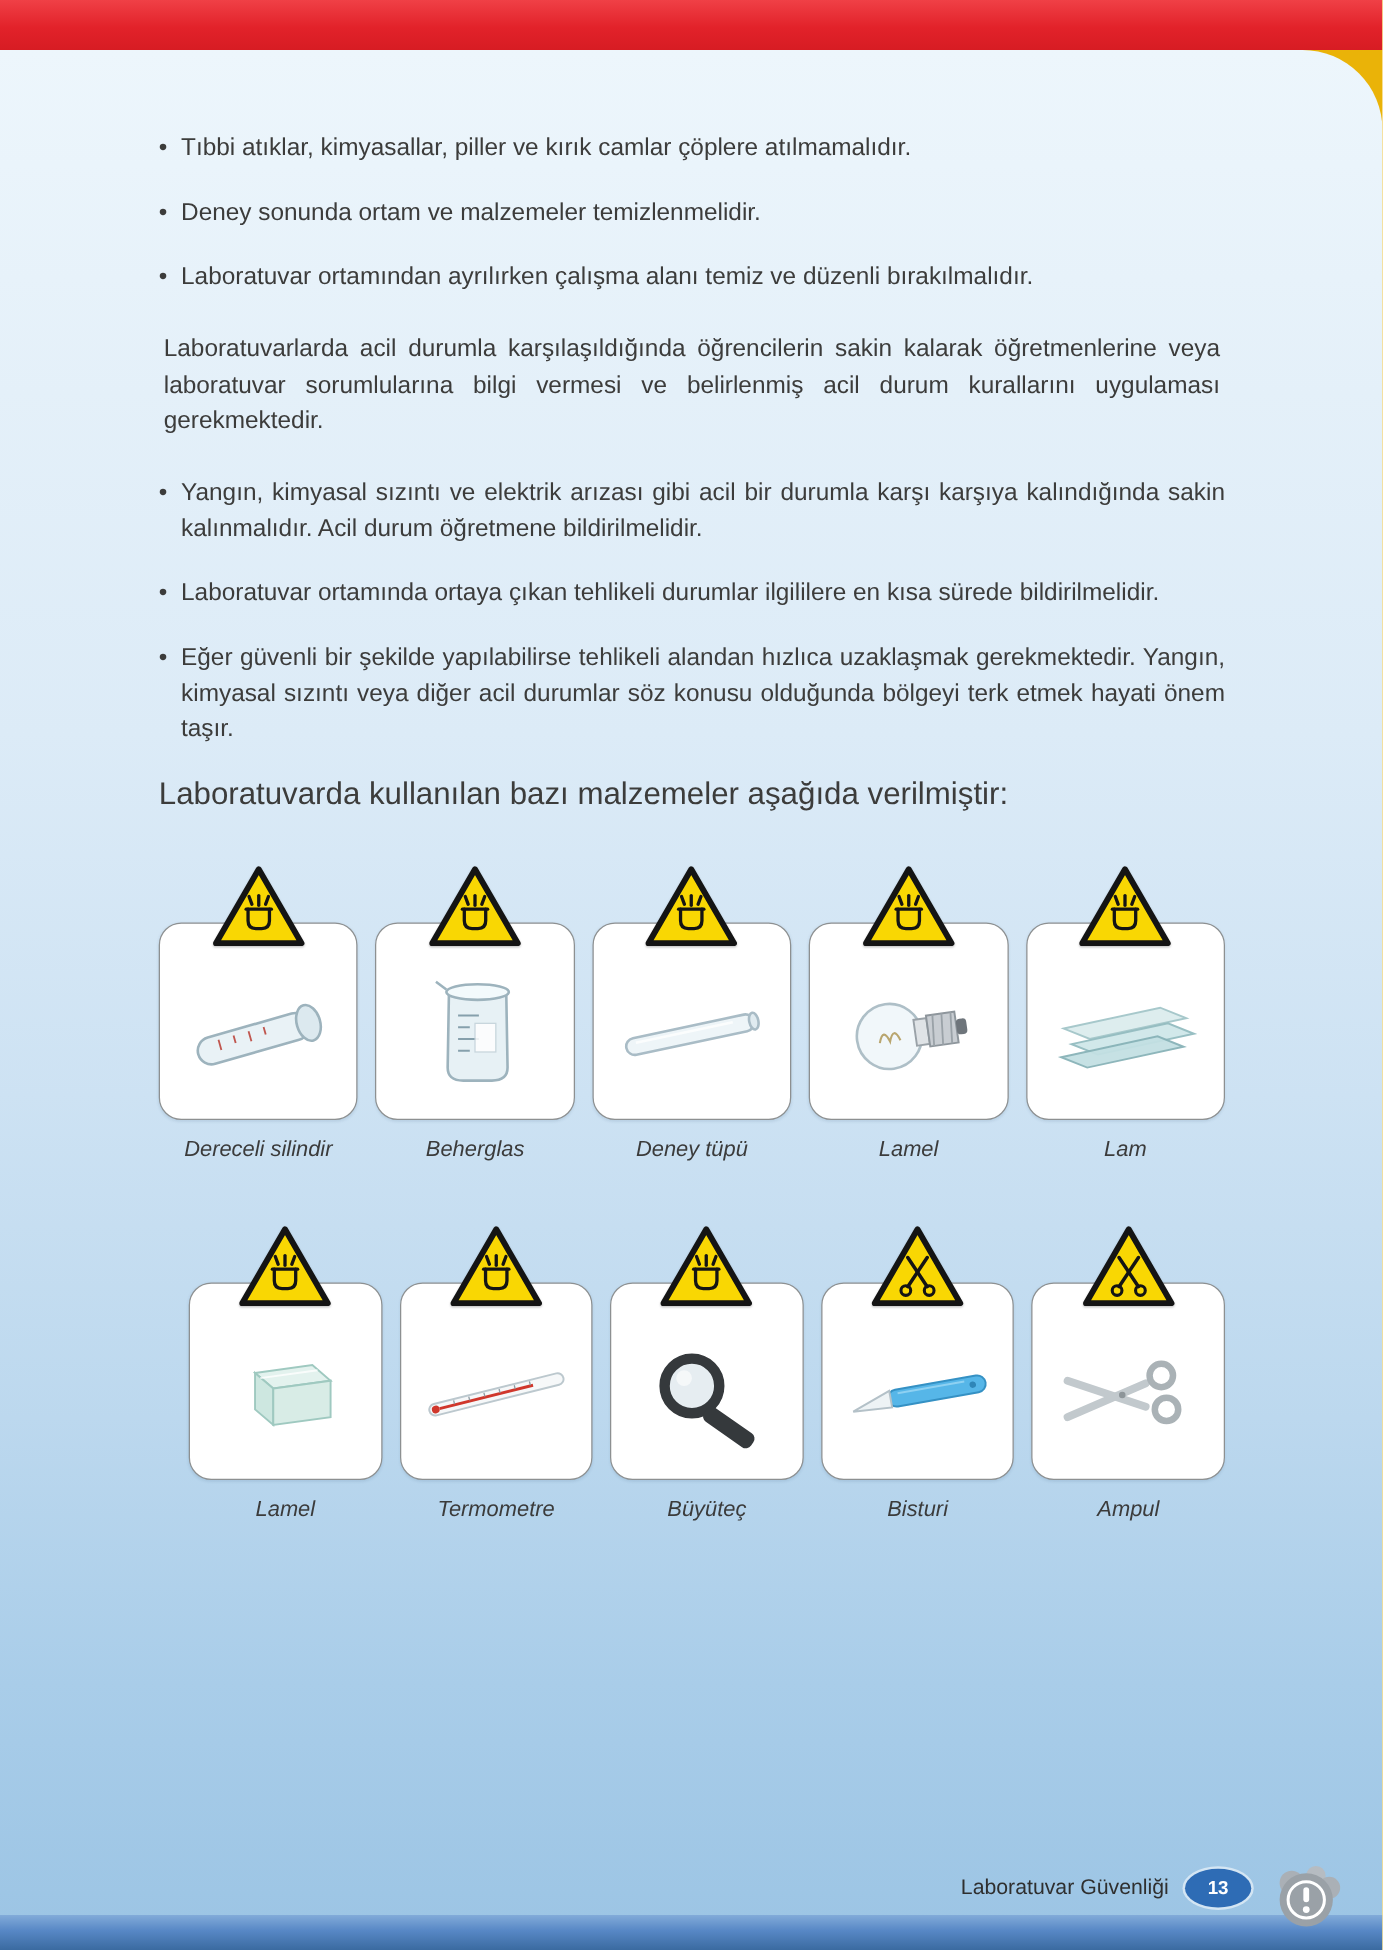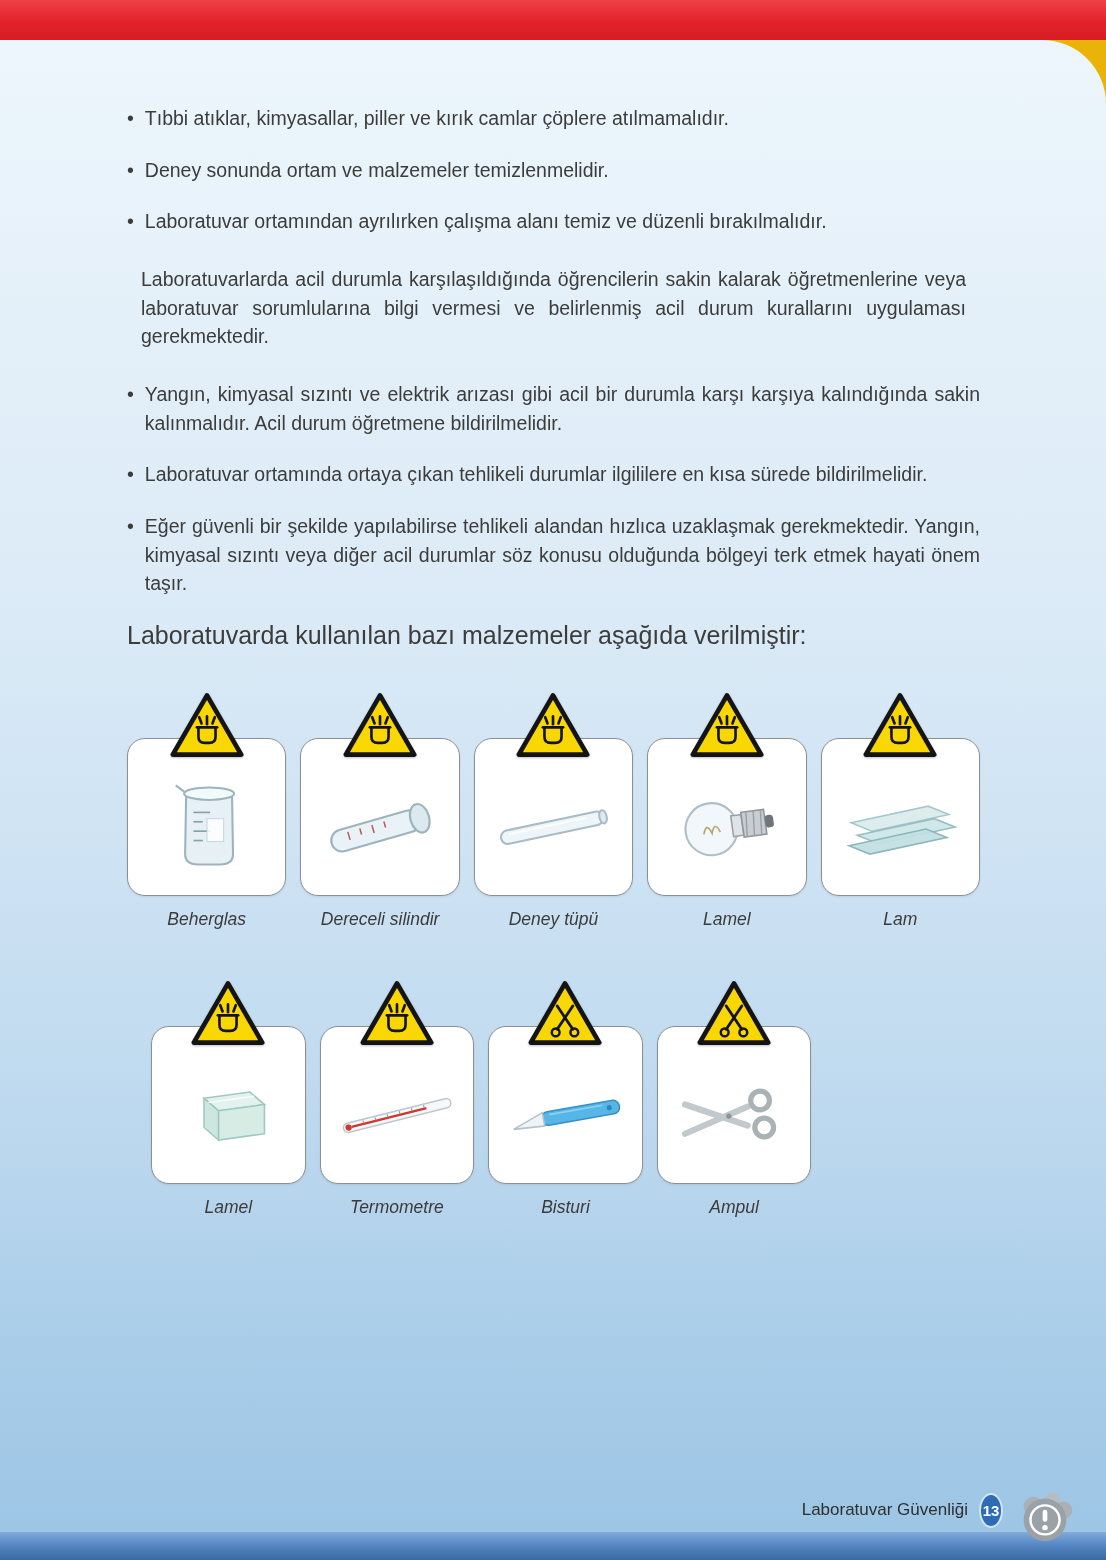--- a/index.html
+++ b/index.html
@@ -19,41 +19,41 @@
     background:linear-gradient(180deg,#edf6fc 0%, #e4f0f9 18%, #dcebf7 36%,
       #cde2f3 55%, #bcd8ee 72%, #a9cde9 86%, #9bc4e4 100%);
   }
   .inner { padding:64px 126px 0 127px; }
 
   .bullets { list-style:none; }
   .bullets li { display:flex; margin-bottom:23px; font-size:19.5px; line-height:1.47; }
   .bullets li::before { content:"•"; margin-right:11px; flex:0 0 auto; }
   .bullets li span { text-align:justify; }
 
-  .body-par { font-size:19.5px; line-height:1.47; text-align:justify; margin:29px 14px 29px; }
+  .body-par { font-size:19.5px; line-height:1.47; text-align:justify; margin:29px 4px 29px; }
   .intro-line { font-size:25px; margin-top:4px; }
 
   .materials-grid { display:grid; grid-template-columns:repeat(5,1fr); column-gap:14px; margin-top:40px; }
   .materials-grid.second { margin-top:48px;margin-left:24px; }
   .card-wrap { display:flex; flex-direction:column; align-items:center; }
   .tri-svg { width:80px; height:70px; margin-bottom:-22px; position:relative; z-index:2;
              filter:drop-shadow(0 1px 1px rgba(0,0,0,0.25)); }
   .card {
     width:100%; height:158px; background:#ffffff;
     border:1.5px solid #8d9091; border-radius:18px;
     display:flex; align-items:center; justify-content:center; padding-top:20px;
     box-shadow:0 1px 2px rgba(60,90,120,0.12);
   }
   .equip-svg { width:132px; height:100px; }
   .caption { margin-top:13px; font-size:17.5px; font-style:italic; color:#3b3b3b; }
 
   .footer-row { position:absolute; right:30px; bottom:22px; display:flex; align-items:center; gap:13px; z-index:3;text-align:center; }
   .footer-title { font-size:17px; color:#2f2f2f; }
   .page-num {
-    width:20px; height:31px; border-radius:50%; background:#2e6cb5; color:#fff;
+    width:53px; height:31px; border-radius:50%; background:#2e6cb5; color:#fff;
     font-size:15px; font-weight:bold; display:flex; align-items:center; justify-content:center;
     box-shadow:0 0 0 2px rgba(255,255,255,0.55);
   }
   .badge-svg { width:62px; height:56px; position:relative; top:6px; }
   .bottombar {
     position:absolute; left:0; bottom:0; width:100%; height:28px; z-index:2;
     background:linear-gradient(180deg,#82abd9 0%, #5787c5 45%, #3a6aa0 100%);
   }
 </style>
 </head>
@@ -87,48 +87,20 @@
             <span>Laboratuvar ortamında ortaya çıkan tehlikeli durumlar ilgililere en kısa sürede bildirilmelidir.</span>
           </li>
         <li>
             <span>Eğer güvenli bir şekilde yapılabilirse tehlikeli alandan hızlıca uzaklaşmak gerekmektedir. Yangın, kimyasal sızıntı veya diğer acil durumlar söz konusu olduğunda bölgeyi terk etmek hayati önem taşır.</span>
           </li>
       </ul>
 
       <p class="intro-line">Laboratuvarda kullanılan bazı malzemeler aşağıda verilmiştir:</p>
 
       <div class="materials-grid">
-
-        <div class="card-wrap">
-          <svg class="tri-svg" viewBox="0 0 100 90">
-            <path d="M50 7 L94 83 H6 Z" fill="#f9d703" stroke="#141414" stroke-width="6" stroke-linejoin="round"></path>
-            <g stroke="#141414" stroke-width="3.4" fill="none" stroke-linecap="round">
-              <path d="M39 48 v12 q0 8 8 8 h6 q8 0 8-8 V48"></path>
-                <path d="M37 48 h26"></path>
-              <path d="M43 43 l-3 -8"></path>
-                <path d="M50 44 v-10"></path>
-                <path d="M57 43 l3 -8"></path>
-            </g>
-          </svg>
-          <div class="card">
-            <svg class="equip-svg" viewBox="0 0 126 96">
-              <path d="M43 16 L42 74 q0 10 12 10 h22 q12 0 12-10 L87 16" fill="#e7f1f5" stroke="#9db3bd" stroke-width="2"></path>
-              <ellipse cx="65" cy="16" rx="24" ry="6" fill="#f3fafc" stroke="#9db3bd" stroke-width="2"></ellipse>
-              <path d="M41 14 l-8 -6" stroke="#9db3bd" stroke-width="2" fill="none"></path>
-              <g stroke="#86a0ac" stroke-width="1.6">
-                <line x1="50" y1="34" x2="66" y2="34"></line>
-                  <line x1="50" y1="43" x2="59" y2="43"></line>
-                <line x1="50" y1="52" x2="66" y2="52"></line>
-                  <line x1="50" y1="61" x2="59" y2="61"></line>
-              </g>
-              <rect x="63" y="40" width="16" height="22" fill="#ffffff" opacity="0.85" stroke="#c3d2d9" stroke-width="1"></rect>
-            </svg>
-          </div>
-          <div class="caption">Beherglas</div>
-        </div>
 
         <div class="card-wrap">
           <svg class="tri-svg" viewBox="0 0 100 90">
             <path d="M50 7 L94 83 H6 Z" fill="#f9d703" stroke="#141414" stroke-width="6" stroke-linejoin="round"></path>
             <g stroke="#141414" stroke-width="3.4" fill="none" stroke-linecap="round">
               <path d="M39 48 v12 q0 8 8 8 h6 q8 0 8-8 V48"></path>
                 <path d="M37 48 h26"></path>
               <path d="M43 43 l-3 -8"></path>
                 <path d="M50 44 v-10"></path>
                 <path d="M57 43 l3 -8"></path>
@@ -142,20 +114,48 @@
                 <g stroke="#c0564e" stroke-width="1.4">
                   <line x1="32" y1="44" x2="32" y2="52"></line>
                     <line x1="44" y1="44" x2="44" y2="50"></line>
                   <line x1="56" y1="44" x2="56" y2="52"></line>
                     <line x1="68" y1="44" x2="68" y2="50"></line>
                 </g>
               </g>
             </svg>
           </div>
           <div class="caption">Dereceli silindir</div>
+        </div>
+
+        <div class="card-wrap">
+          <svg class="tri-svg" viewBox="0 0 100 90">
+            <path d="M50 7 L94 83 H6 Z" fill="#f9d703" stroke="#141414" stroke-width="6" stroke-linejoin="round"></path>
+            <g stroke="#141414" stroke-width="3.4" fill="none" stroke-linecap="round">
+              <path d="M39 48 v12 q0 8 8 8 h6 q8 0 8-8 V48"></path>
+                <path d="M37 48 h26"></path>
+              <path d="M43 43 l-3 -8"></path>
+                <path d="M50 44 v-10"></path>
+                <path d="M57 43 l3 -8"></path>
+            </g>
+          </svg>
+          <div class="card">
+            <svg class="equip-svg" viewBox="0 0 126 96">
+              <path d="M43 16 L42 74 q0 10 12 10 h22 q12 0 12-10 L87 16" fill="#e7f1f5" stroke="#9db3bd" stroke-width="2"></path>
+              <ellipse cx="65" cy="16" rx="24" ry="6" fill="#f3fafc" stroke="#9db3bd" stroke-width="2"></ellipse>
+              <path d="M41 14 l-8 -6" stroke="#9db3bd" stroke-width="2" fill="none"></path>
+              <g stroke="#86a0ac" stroke-width="1.6">
+                <line x1="50" y1="34" x2="66" y2="34"></line>
+                  <line x1="50" y1="43" x2="59" y2="43"></line>
+                <line x1="50" y1="52" x2="66" y2="52"></line>
+                  <line x1="50" y1="61" x2="59" y2="61"></line>
+              </g>
+              <rect x="63" y="40" width="16" height="22" fill="#ffffff" opacity="0.85" stroke="#c3d2d9" stroke-width="1"></rect>
+            </svg>
+          </div>
+          <div class="caption">Beherglas</div>
         </div>
 
         <div class="card-wrap">
           <svg class="tri-svg" viewBox="0 0 100 90">
             <path d="M50 7 L94 83 H6 Z" fill="#f9d703" stroke="#141414" stroke-width="6" stroke-linejoin="round"></path>
             <g stroke="#141414" stroke-width="3.4" fill="none" stroke-linecap="round">
               <path d="M39 48 v12 q0 8 8 8 h6 q8 0 8-8 V48"></path>
                 <path d="M37 48 h26"></path>
               <path d="M43 43 l-3 -8"></path>
                 <path d="M50 44 v-10"></path>
@@ -273,20 +273,40 @@
                     <line x1="66" y1="45" x2="66" y2="48"></line>
                   <line x1="78" y1="45" x2="78" y2="48"></line>
                     <line x1="90" y1="45" x2="90" y2="48"></line>
                 </g>
               </g>
             </svg>
           </div>
           <div class="caption">Termometre</div>
         </div>
 
+        <div class="card-wrap">
+          <svg class="tri-svg" viewBox="0 0 100 90">
+            <path d="M50 7 L94 83 H6 Z" fill="#f9d703" stroke="#141414" stroke-width="6" stroke-linejoin="round"></path>
+            <g stroke="#141414" stroke-width="3.4" fill="none" stroke-linecap="round">
+              <path d="M39 48 v12 q0 8 8 8 h6 q8 0 8-8 V48"></path>
+                <path d="M37 48 h26"></path>
+              <path d="M43 43 l-3 -8"></path>
+                <path d="M50 44 v-10"></path>
+                <path d="M57 43 l3 -8"></path>
+            </g>
+          </svg>
+          <div class="card">
+            <svg class="equip-svg" viewBox="0 0 126 96">
+              <circle cx="52" cy="42" r="21" fill="#e6edf1" stroke="#35393c" stroke-width="8"></circle>
+              <circle cx="46" cy="36" r="6" fill="#ffffff" opacity="0.6"></circle>
+              <rect x="66" y="56" width="44" height="13" rx="5" fill="#35393c" transform="rotate(35 66 56)"></rect>
+            </svg>
+          </div>
+          <div class="caption">Büyüteç</div>
+        </div>
 
         <div class="card-wrap">
           <svg class="tri-svg" viewBox="0 0 100 90">
             <path d="M50 7 L94 83 H6 Z" fill="#f9d703" stroke="#141414" stroke-width="6" stroke-linejoin="round"></path>
             <g stroke="#141414" stroke-width="3.6" fill="none" stroke-linecap="round">
               <line x1="40" y1="66" x2="60" y2="36"></line>
                 <line x1="60" y1="66" x2="40" y2="36"></line>
             </g>
             <circle cx="38" cy="70" r="5" fill="none" stroke="#141414" stroke-width="3.2"></circle>
             <circle cx="62" cy="70" r="5" fill="none" stroke="#141414" stroke-width="3.2"></circle>

